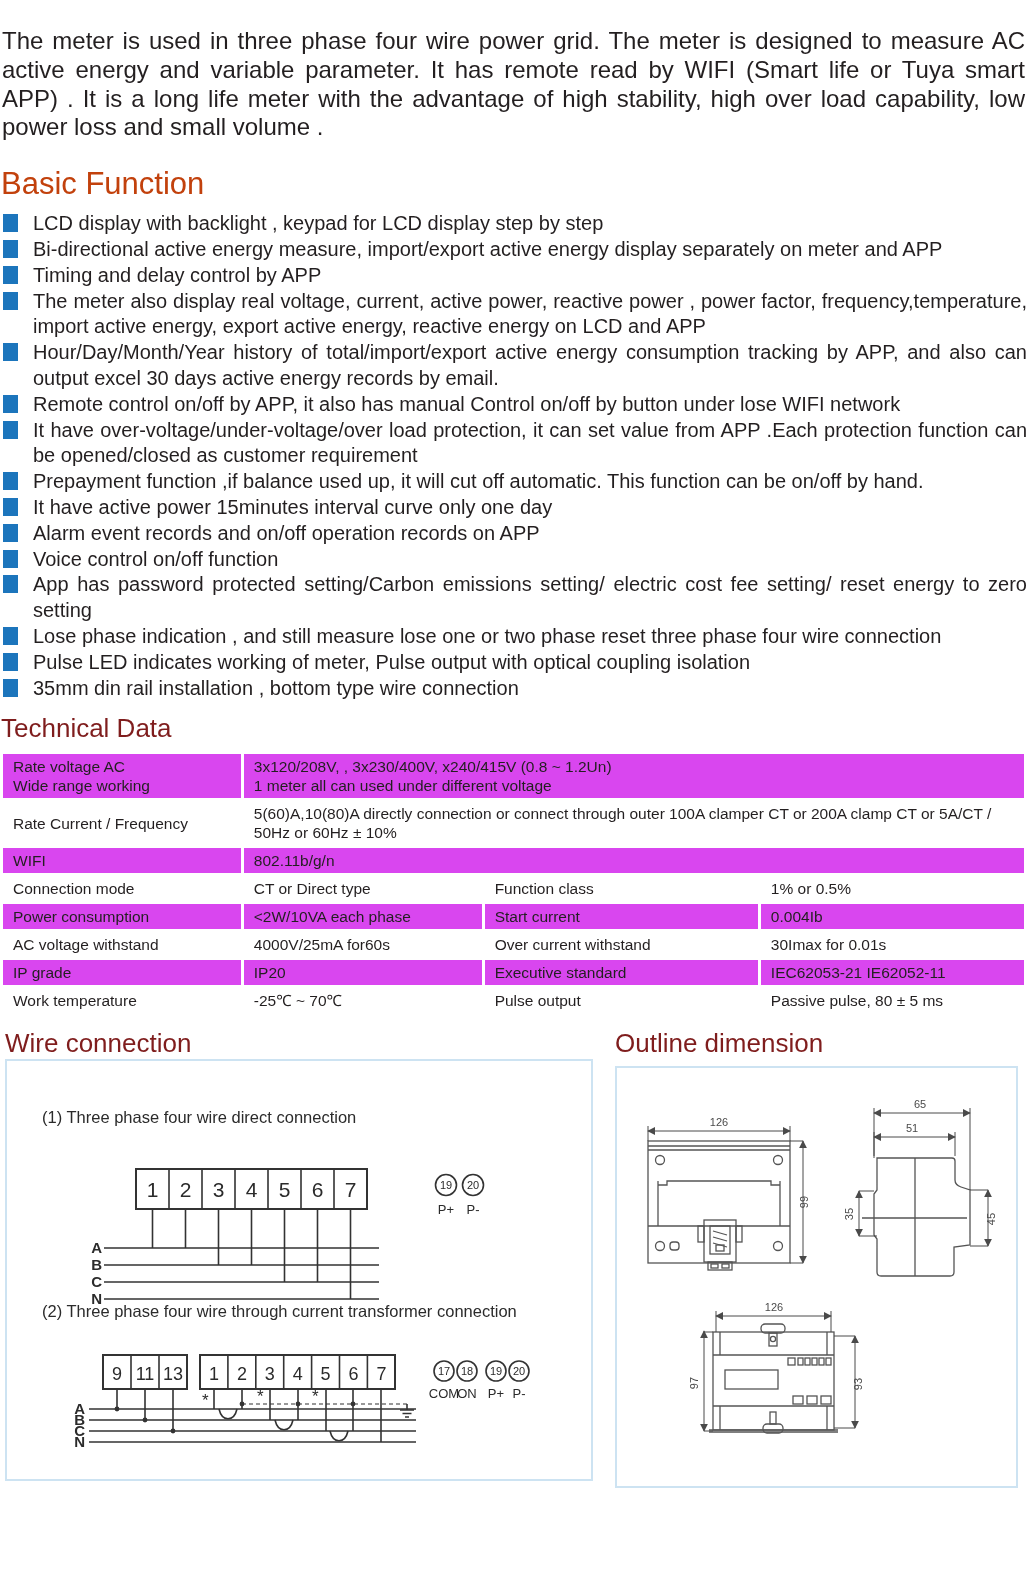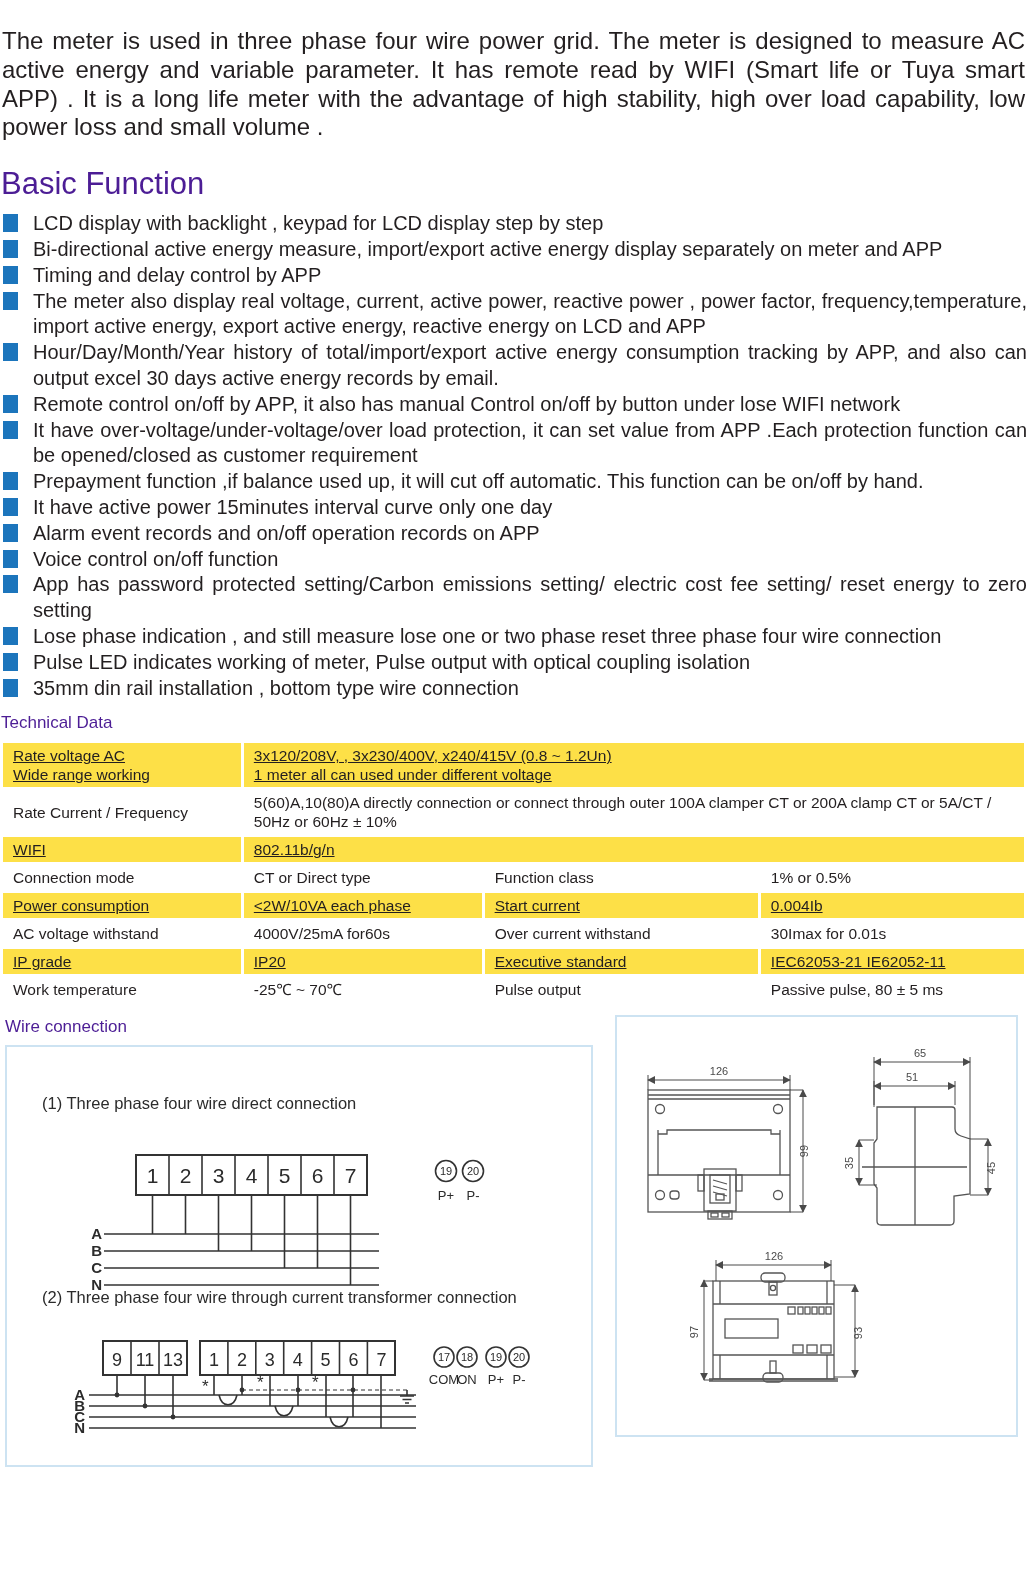--- a/index.html
+++ b/index.html
@@ -1,26 +1,26 @@
 <!DOCTYPE html>
 <html><head>
 <meta charset="utf-8">
 <style>
   html,body{margin:0;padding:0;background:#fff;}
   body{width:1027px;height:1595px;overflow:hidden;font-family:"Liberation Sans",sans-serif;color:#231f20;}
   .intro{font-size:24px;line-height:28.8px;text-align:justify;padding:3px 2px 0 2px;}
-  .h-big{color:#4c1d95;font-size:31px;font-weight:500;margin:15px 0 9px 1px;}
-  .h-sec{color:#4c1d95;font-size:17px;font-weight:500;margin:12px 0 7px 1px;}
+  .h-big{color:#c2410c;font-size:31px;font-weight:500;margin:15px 0 9px 1px;}
+  .h-sec{color:#7f1d1d;font-size:26px;font-weight:500;margin:12px 0 7px 1px;}
   .feature-list{margin-top:2px;}
   .feat{display:flex;align-items:flex-start;}
   .bullet{flex:0 0 15px;width:15px;height:18px;background:#1c75bc;margin:3px 15px 0 3px;}
   .ftext{flex:1;font-size:20px;line-height:25.8px;text-align:justify;padding-right:0;}
   table.tech{width:100%;border-collapse:separate;border-spacing:3px;table-layout:fixed;}
   table.tech td{font-size:15.5px;line-height:19px;padding:3px 10px;vertical-align:middle;white-space:pre-line;}
-  td.shade{background:#fde047;text-decoration:underline;}
+  td.shade{background:#d946ef;}
   .bottom{display:flex;gap:22px;margin-top:10px;padding:0 5px;}
   .col-l{width:588px;flex:0 0 588px;}
   .col-r{width:403px;flex:0 0 403px;}
   .panel{border:2px solid #cde3f2;background:#fff;height:418px;}
   svg{display:block;}
   svg text{font-family:"Liberation Sans",sans-serif;fill:#2b2b2b;}
   .cap{font-size:16.5px;}
   .tnum{font-size:21px;}
   .tnum2{font-size:18px;}
   .phase{font-size:15px;font-weight:bold;}
@@ -155,21 +155,21 @@
         <td colspan="1">Work temperature</td>
         <td colspan="1">-25℃ ~ 70℃</td>
         <td colspan="1">Pulse output</td>
         <td colspan="1">Passive pulse, 80 ± 5 ms</td>
       </tr>
     </tbody>
 </table>
 
 <div class="bottom">
   <div class="col-l">
-    <h2 class="h-sec" style="margin:2px 0 8px 0;">Wire connection</h2>
+    <h2 class="h-sec" style="margin:2px 0 0 0;">Wire connection</h2>
     <div class="panel">
       <svg width="584" height="414" viewBox="0 0 584 414">
 
         <text class="cap" x="35" y="62">(1) Three phase four wire direct connection</text>
         <rect class="wbox" x="129" y="108" width="231" height="40"></rect>
         <g class="wline">
           <path d="M162,108 V148 M195,108 V148 M228,108 V148 M261,108 V148 M294,108 V148 M327,108 V148"></path>
 
           <path d="M145.5,148 V187 M178.5,148 V187"></path>
           <path d="M211.5,148 V204 M244.5,148 V204"></path>
@@ -273,20 +273,21 @@
             <text x="489" y="313.5" class="pinnum" text-anchor="middle">19</text>
             <text x="489" y="337" class="pinlab" text-anchor="middle">P+</text>
             <text x="512" y="313.5" class="pinnum" text-anchor="middle">20</text>
             <text x="512" y="337" class="pinlab" text-anchor="middle">P-</text>
           </g>
       </svg>
     </div>
   </div>
 
   <div class="col-r">
+    <h2 class="h-sec" style="margin:2px 0 7px 0;">Outline dimension</h2>
     <div class="panel">
       <svg width="399" height="414" viewBox="0 0 399 414">
         <defs>
           <marker id="ar" viewBox="0 0 10 10" refX="9" refY="5" markerWidth="8" markerHeight="8" orient="auto-start-reverse">
             <path d="M0,0 L10,5 L0,10 z" fill="#4a4a4a"></path>
           </marker>
         </defs>
 
         <g>
           <rect class="oline" x="31" y="73" width="142" height="122"></rect>

